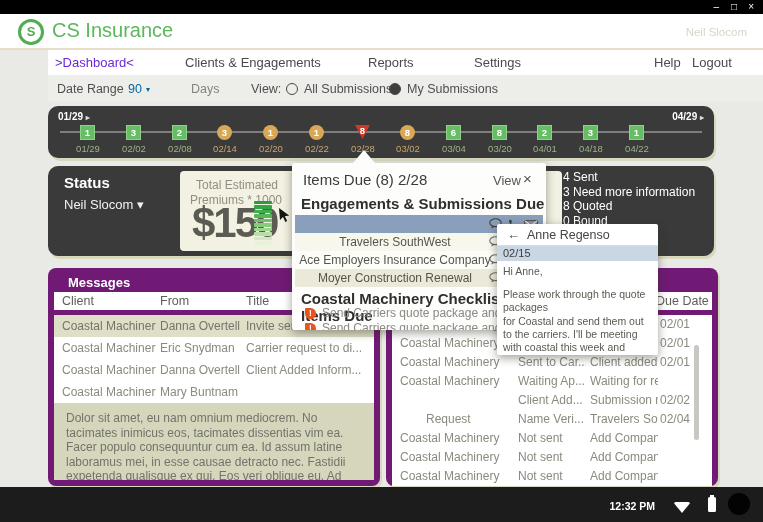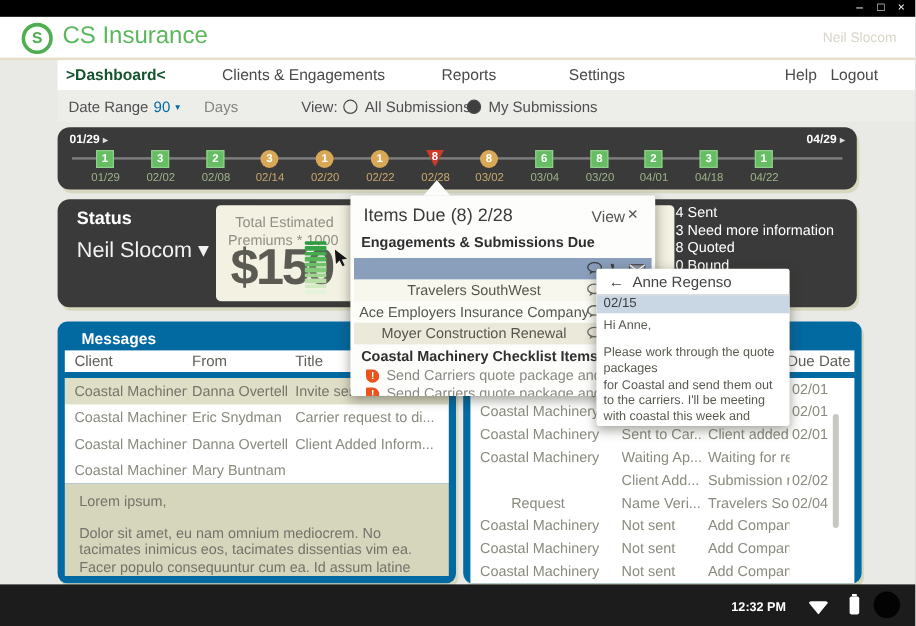--- a/index.html
+++ b/index.html
@@ -15,27 +15,27 @@
   .header{position:absolute;top:14px;left:0;right:0;height:34px;background:#fff;
           border-bottom:2px solid #e7dec8;z-index:80;}
   .logo{position:absolute;left:18px;top:5px;width:20px;height:20px;border:3px solid #4fae4f;
         border-radius:50%;color:#4fae4f;font-weight:bold;font-size:13px;text-align:center;line-height:20px;}
   .brand{position:absolute;left:52px;top:5px;font-size:20px;color:#5cb85c;}
   .hdr-user{position:absolute;right:16px;top:12px;font-size:11.5px;color:#d9d4c9;}
 
   
   .navbar{position:absolute;top:50px;left:48px;right:0;height:25px;background:#fff;z-index:70;}
   .navitem{position:absolute;top:5px;font-size:13px;color:#4a4a4a;cursor:pointer;}
-  .navitem.sel{font-weight:bold;color:#14532d;}
+  .navitem.sel{font-weight:normal;color:#6d28d9;}
 
   
   .filterbar{position:absolute;top:75px;left:48px;right:0;height:26px;background:#ededea;z-index:70;}
   .ftxt{position:absolute;top:7px;font-size:12.5px;color:#4f4f4f;}
   .fmut{color:#0369a1;}
-  .fdays{color:#84847f;}
+  .fdays{color:#84847f;margin-left:21px;}
   .radio{position:absolute;top:8px;width:10px;height:10px;border:1.5px solid #4a4a4a;border-radius:50%;background:#ededea;}
   .radio.on{background:#3f3f3f;}
 
   
   .tl-panel{position:absolute;left:48px;top:106px;width:666px;height:52px;background:#3a3a3a;
             border-radius:10px;box-shadow:2px 3px 0 #d8d8bf;z-index:10;}
   .tl-range{position:absolute;top:5px;font-size:10px;font-weight:bold;color:#fff;}
   .tl-arrow{font-size:8px;color:#ddd;}
   .tl-track{position:absolute;left:12px;right:12px;top:25px;height:2px;background:#7e7e7e;}
   .tl-node{position:absolute;top:0;width:36px;height:52px;cursor:pointer;}
@@ -45,33 +45,33 @@
   .mark.ci{background:#d9a857;border-radius:50%;}
   .mark.tri{background:#cf3a28;clip-path:polygon(0 0,100% 0,50% 100%);height:14px;line-height:12px;}
   .nlabel{position:absolute;top:37px;width:36px;text-align:center;font-size:9.5px;}
   .nlabel.lg{color:#9cb387;}
   .nlabel.la{color:#c8a66b;}
 
   
   .status-panel{position:absolute;left:48px;top:166px;width:666px;height:90px;background:#3a3a3a;
                 border-radius:10px;box-shadow:2px 3px 0 #d8d8bf;z-index:10;}
   .st-title{position:absolute;left:16px;top:8px;font-size:15px;font-weight:bold;color:#fff;}
-  .st-user{position:absolute;left:16px;top:31px;font-size:18px;color:#f2f2f2;cursor:pointer;}
+  .st-user{position:absolute;left:16px;top:31px;font-size:13px;color:#f2f2f2;cursor:pointer;}
   .metric-card{position:absolute;left:132px;top:5px;width:382px;height:80px;background:#f2f1e2;border-radius:4px;}
   .mlab{position:absolute;font-size:12px;color:#8f8f85;}
   .mval{position:absolute;font-size:42px;font-weight:bold;color:#5b5b54;letter-spacing:-2px;}
   .gauge{position:absolute;left:74px;top:30px;}
   .gbar{width:18px;height:3.2px;margin-bottom:1.3px;border-radius:1px;}
   .g1{background:#2c9b3f}.g2{background:#36a446}.g3{background:#43ad4d}.g4{background:#55b757}
   .g5{background:#6bc167}.g6{background:#84cb7a}.g7{background:#9fd591}.g8{background:#b9dfa9}
   .g9{background:#d2e9c4}.g10{background:#e6f3dc}
   .stats{position:absolute;left:515px;top:4px;color:#fff;font-size:12px;line-height:14.5px;}
 
   
-  .panel{position:absolute;top:268px;width:332px;height:218px;background:#0369a1;border-radius:8px;
+  .panel{position:absolute;top:268px;width:332px;height:218px;background:#701a75;border-radius:8px;
          box-shadow:2px 3px 0 #d8d8bf;z-index:10;}
   .p-title{position:absolute;left:20px;top:7px;font-size:13px;font-weight:bold;color:#fff;}
   .colbar{position:absolute;left:6px;top:24px;width:320px;height:18px;background:#fff;}
   .colbar span{position:absolute;top:2px;font-size:12.5px;color:#5e5e57;}
   .rows{position:absolute;left:6px;top:47px;width:320px;background:#fff;overflow:hidden;}
   .mrow{position:relative;height:22px;font-size:12px;color:#8a8a7e;line-height:22px;cursor:pointer;}
   .mrow.hl{background:#dfdfc8;color:#74746a;}
   .mrow span{position:absolute;white-space:nowrap;overflow:hidden;}
   .srow{position:relative;height:19px;font-size:12px;color:#8a8a7e;line-height:19px;cursor:pointer;}
   .srow span{position:absolute;white-space:nowrap;overflow:hidden;}
@@ -83,21 +83,21 @@
   .scrollthumb{position:absolute;left:308px;top:77px;width:5px;height:95px;background:#c8c8c2;border-radius:3px;cursor:pointer;}
 
   
   .popup1{position:absolute;left:292px;top:163px;width:254px;height:167px;background:#fdfdfc;
           border-radius:2px;box-shadow:0 3px 10px rgba(45,45,30,.45);overflow:hidden;z-index:40;}
   .pointer{position:absolute;left:353px;top:150px;width:0;height:0;border-left:11px solid transparent;
            border-right:11px solid transparent;border-bottom:13px solid #fdfdfc;z-index:41;}
   .pd-title{position:absolute;left:11px;top:8px;font-size:15px;color:#3b3b3b;}
   .pd-view{position:absolute;left:201px;top:10px;font-size:13px;color:#555;cursor:pointer;text-align:center;}
   .pd-close{position:absolute;left:231px;top:7px;font-size:15px;color:#555;cursor:pointer;}
-  .pd-sec{position:absolute;left:9px;font-size:12px;font-weight:bold;color:#2f2f2f;}
+  .pd-sec{position:absolute;left:9px;font-size:15px;font-weight:bold;color:#2f2f2f;}
   .erow{position:absolute;left:3px;width:248px;height:18px;font-size:12px;color:#55554d;cursor:pointer;}
   .erow .lbl{display:block;width:200px;text-align:center;line-height:18px;white-space:nowrap;}
   .erow.sel{background:#8a9fbc;color:#2c2c2c;}
   .erow.alt1{background:#f7f7ee;} .erow.alt2{background:#fdfdf8;} .erow.beige{background:#ebe9da;}
   .ric{position:absolute;top:3px;}
   .chk{position:absolute;left:13px;font-size:12px;color:#8a8a82;height:16px;line-height:14px;}
   .warn{display:inline-block;width:11px;height:11px;background:#e8541e;border-radius:1px 55% 55% 55%;
         color:#fff;font-size:8.5px;font-weight:bold;text-align:center;line-height:11px;vertical-align:middle;margin-right:6px;}
 
   
@@ -271,21 +271,20 @@
         <span class="f1">Coastal Machinery</span>
         <span class="f2">Danna Overtell</span>
         <span class="f3">Client Added Inform...</span>
       </div>
       <div class="mrow">
         <span class="f1">Coastal Machinery</span>
         <span class="f2">Mary Buntnam</span>
       </div>
     </div>
     <div class="preview">
-      <div style="margin-bottom:11px">Lorem ipsum,</div>
       <div>Dolor sit amet, eu nam omnium mediocrem. No tacimates inimicus eos, tacimates dissentias vim ea. Facer populo consequuntur cum ea. Id assum latine laboramus mei, in esse causae detracto nec. Fastidii expetenda qualisque ex qui. Eos veri oblique eu. Ad iudico voluptatum vix, pro altera adversarium instructior eu, mea praesent molestiae eu.</div>
     </div>
   </div>
 
   <div class="panel" style="left:386px">
     <div class="colbar">
       <span style="left:264px">Due Date</span>
     </div>
     <div class="rows" style="height:171px">
       <div class="srow">

